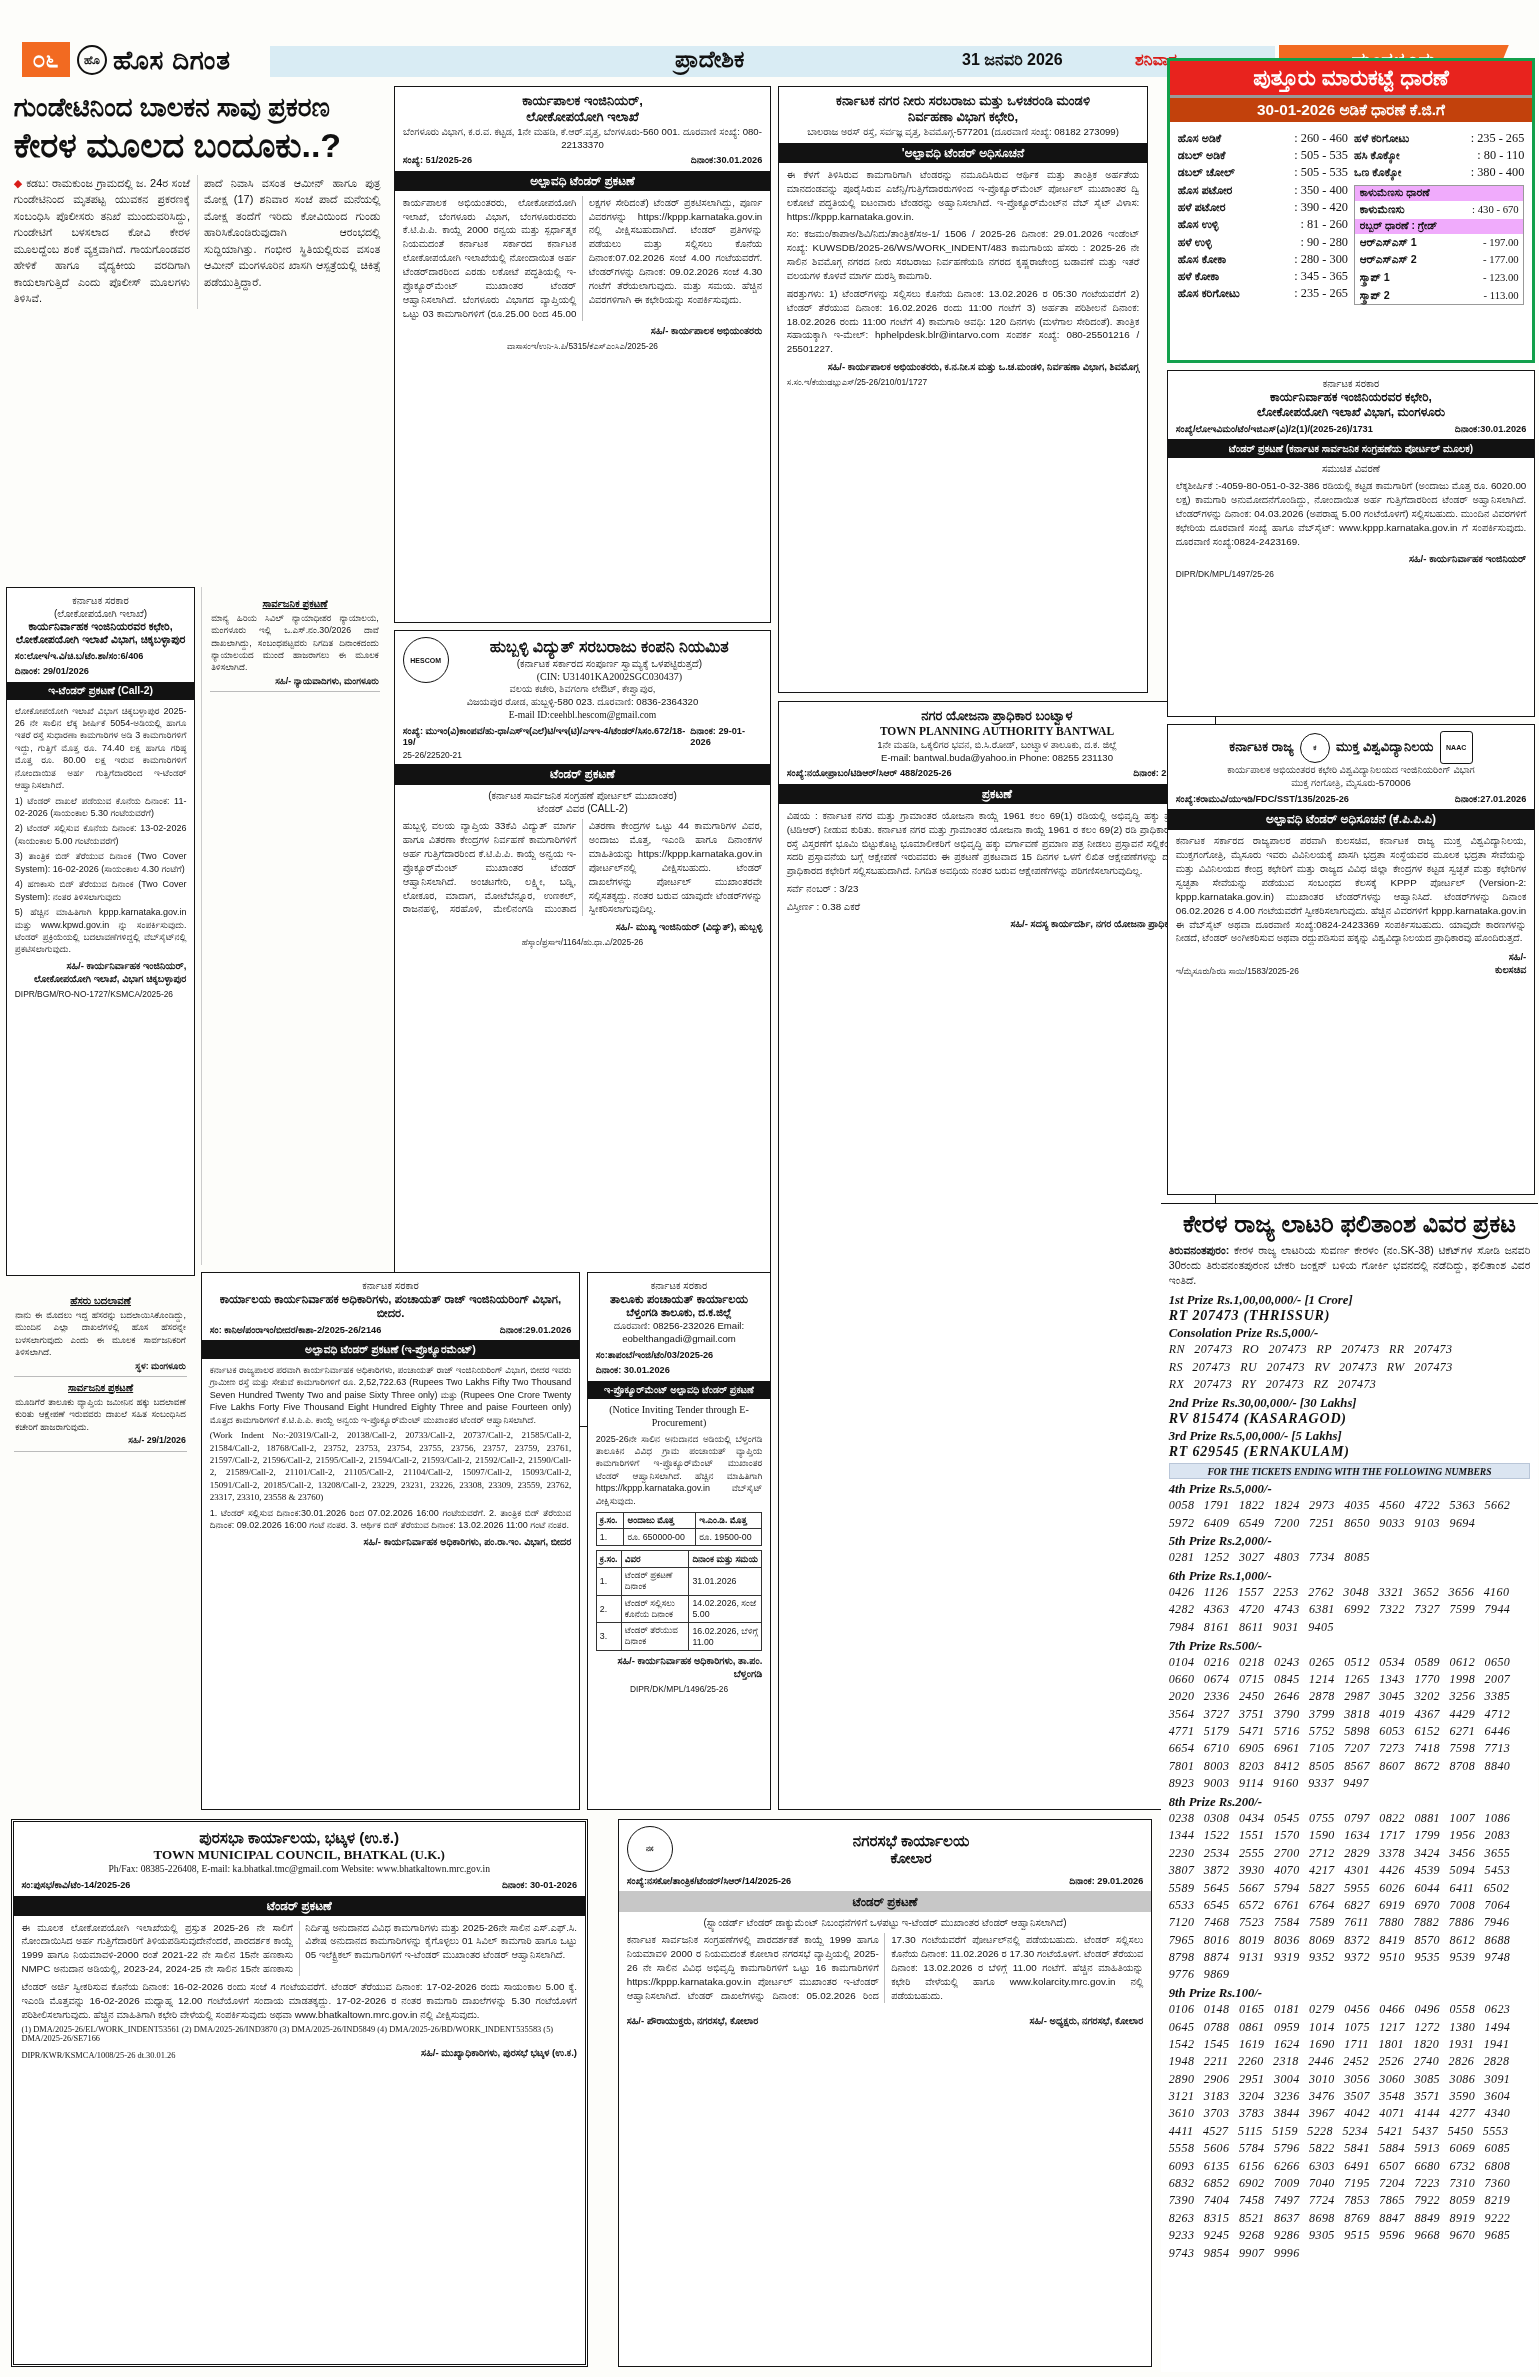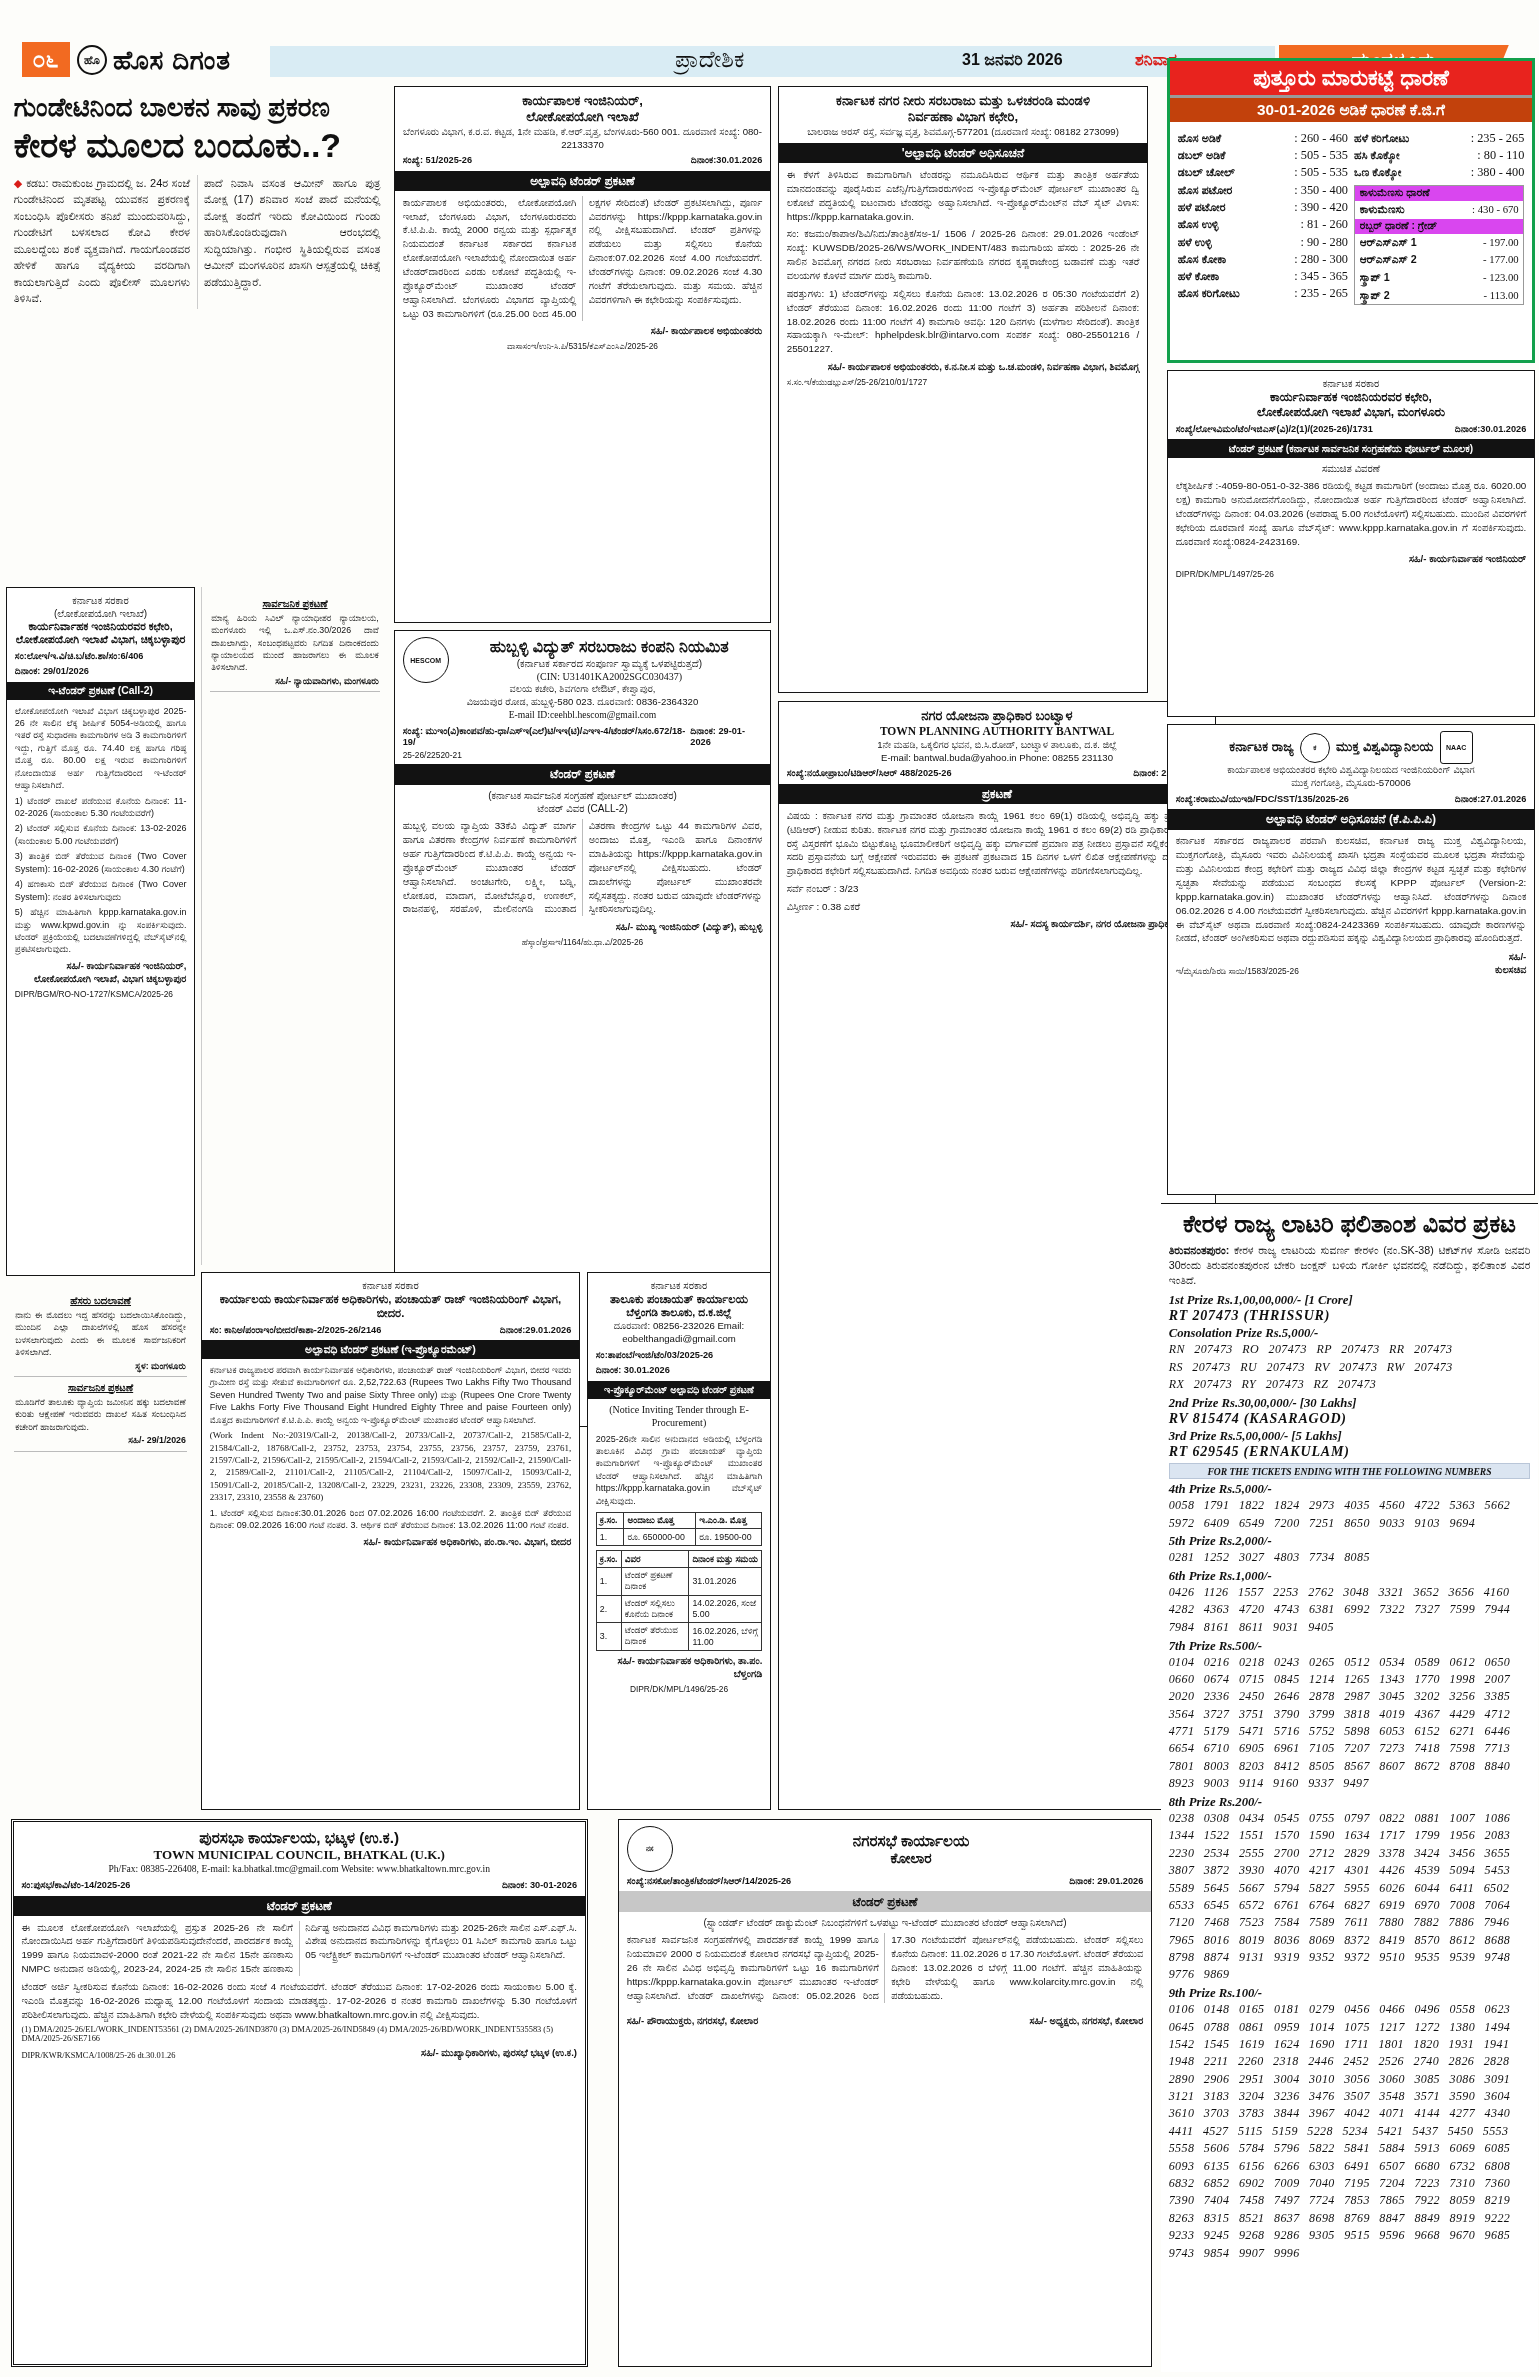--- a/index.html
+++ b/index.html
@@ -6,21 +6,21 @@
   .page{position:relative;width:1540px;height:2377px;background:#fdfdfa;margin:0 auto;
         font-family:"Liberation Sans","DejaVu Sans",sans-serif;color:#111;overflow:hidden;}
   
   .hdr{position:absolute;left:0;top:40px;width:1540px;height:40px;}
   .pgnum{position:absolute;left:21.5px;top:1.5px;width:48px;height:35px;background:#f26a21;color:#fff;
          font-weight:800;font-size:23px;display:flex;align-items:center;justify-content:center;}
   .brand{position:absolute;left:77px;top:3.1px;height:34px;display:flex;align-items:center;gap:6.1px;}
   .brand-emblem{width:26px;height:26px;border-radius:50%;border:2.3px solid #111;display:flex;align-items:center;justify-content:center;font-size:11.5px;font-weight:800;}
   .brand-name{font-size:26px;font-weight:800;letter-spacing:0.8px;}
   .hdr-strip{position:absolute;left:270px;top:6.1px;width:1005px;height:31px;background:#d9ecf4;display:flex;align-items:center;}
-  .hdr-section{position:absolute;left:383px;font-size:23px;font-weight:400;}
+  .hdr-section{position:absolute;left:383px;font-size:23px;font-weight:700;}
   .hdr-date{position:absolute;left:694px;font-size:16px;font-weight:700;}
   .hdr-day{position:absolute;left:863px;font-size:16px;font-weight:800;color:#d91d18;}
   .hdr-city{position:absolute;left:1279px;top:4.6px;width:230px;height:34px;background:#f26a21;color:#fff;
             font-size:21.5px;font-weight:800;display:flex;align-items:center;justify-content:center;
             clip-path:polygon(0 0,100% 0,94% 100%,0 100%);}
   
   .box{position:absolute;border:1.5px solid #151515;background:#fff;padding:6.1px 7.7px;overflow:hidden;box-sizing:border-box;}
   .nobord{border:none;background:transparent;}
   .c{text-align:center;}
   .b{font-weight:400;}
@@ -48,21 +48,21 @@
   
   .mkt{border:3.1px solid #12a04b;padding:0;}
   .mkt-title{background:#e8231e;color:#fff;font-size:21.5px;font-weight:800;text-align:center;padding:4.6px 0;border-bottom:3.1px solid #9a9a9a;}
   .mkt-sub{background:#c2410c;color:#fff;font-size:15.3px;font-weight:800;text-align:center;padding:3.1px 0;}
   .mkt-body{display:flex;padding:6.1px 7.7px;gap:6.1px;}
   .mkt-col{flex:1;}
   .mkt-row{display:flex;font-size:11px;margin:2.3px 0;align-items:baseline;}
   .mkt-row .l{font-weight:800;flex:1;}
   .mkt-row .v{font-family:"Liberation Serif",serif;font-size:12.3px;white-space:nowrap;}
   .mkt-innerbox{border:0.8px solid #999;margin-top:4.6px;}
-  .mkt-innerhead{background:#d946ef;font-weight:800;font-size:10.4px;padding:1.5px 4.6px;}
+  .mkt-innerhead{background:#f0abfc;font-weight:800;font-size:10.4px;padding:1.5px 4.6px;}
   .mkt-inner-row{display:flex;font-size:10.7px;padding:2.3px 4.6px;}
   .mkt-inner-row .l{font-weight:800;flex:1;}
   .mkt-inner-row .v{font-family:"Liberation Serif",serif;}
   
   .lot{border:none;border-top:1.5px solid #111;}
   .lot-title{font-size:24px;font-weight:800;text-align:center;line-height:1.2;}
   .lot-intro{font-size:10.7px;line-height:1.4;text-align:justify;margin-top:4.6px;}
   .lot-intro .b1{font-weight:800;}
   .lot-rows{margin-top:4.6px;font-family:"Liberation Serif","DejaVu Serif",serif;font-style:italic;}
   .lt-ptitle{font-weight:700;font-size:12.7px;margin-top:2.3px;}

